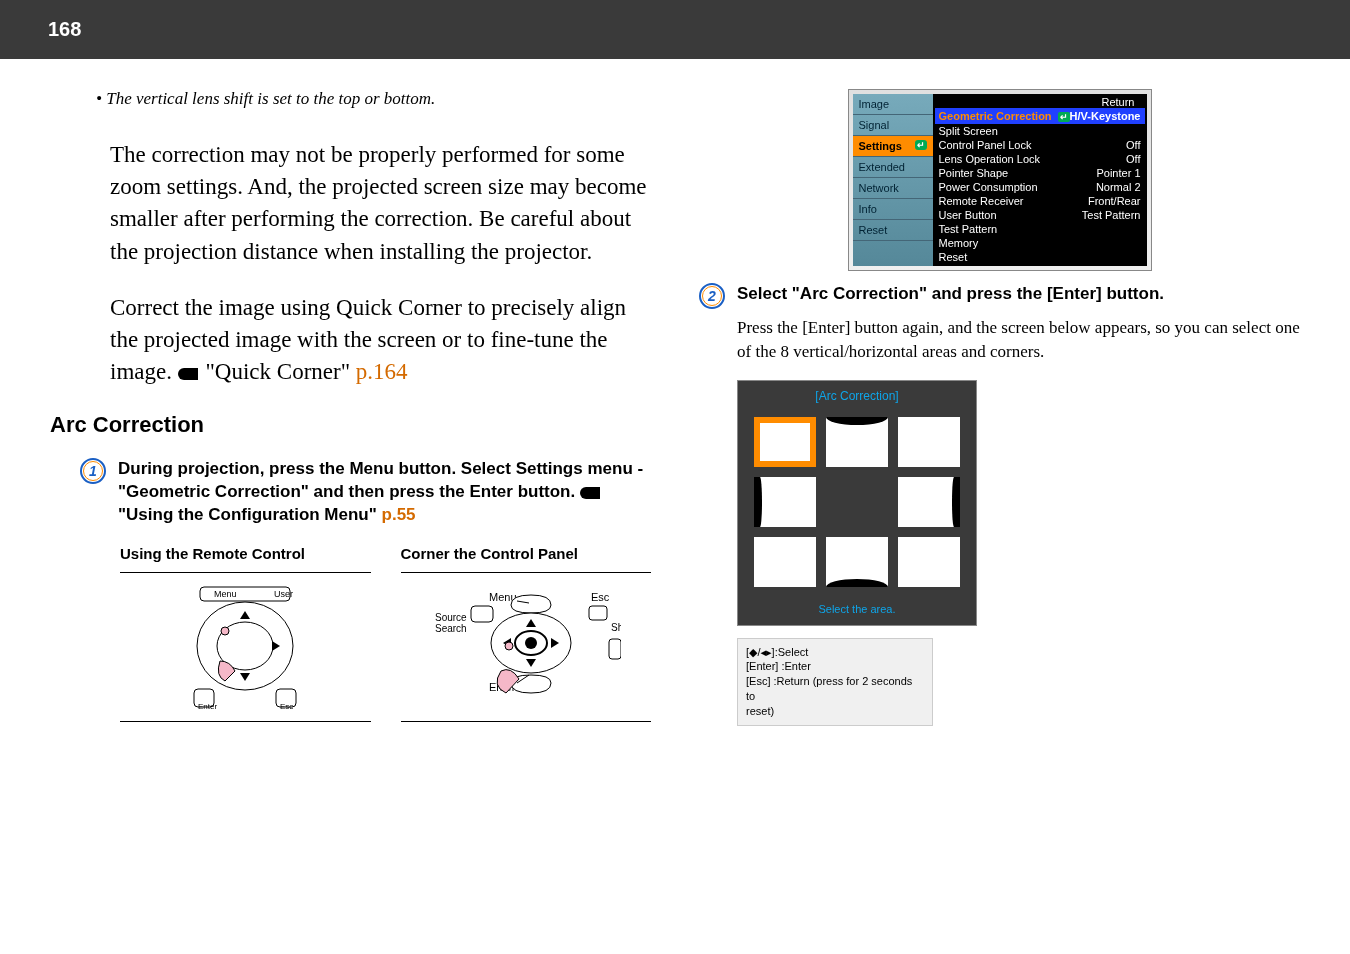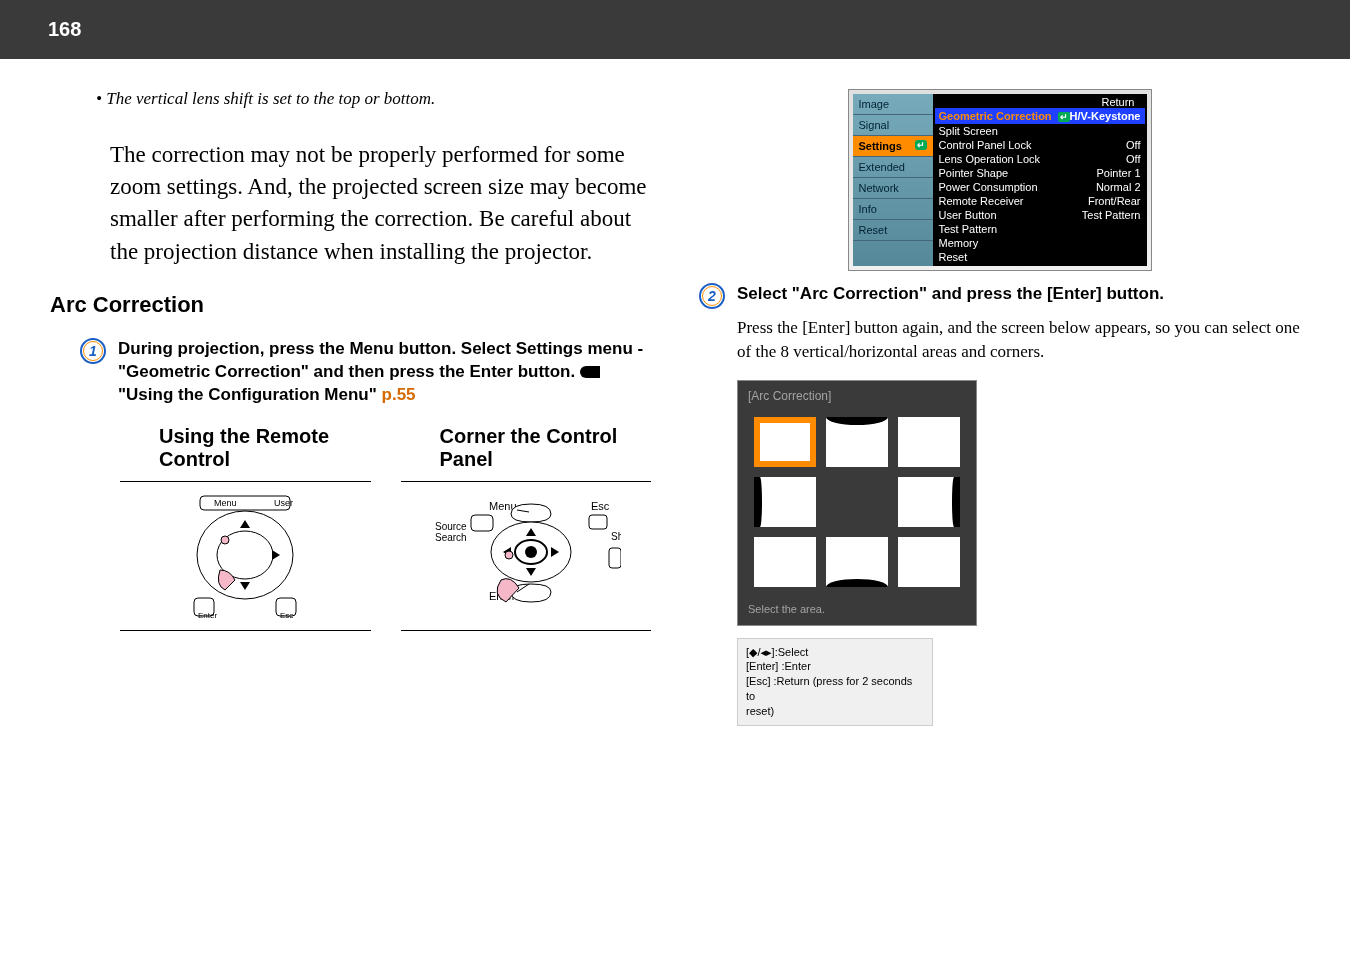--- a/index.html
+++ b/index.html
@@ -16,40 +16,40 @@
   .pointer-icon { display: inline-block; width: 20px; height: 12px; background: #000; border-radius: 10px 0 0 10px; vertical-align: middle; margin-right: 2px; }
   .section-h { font-family: 'Segoe UI', Arial, sans-serif; font-size: 22px; font-weight: bold; margin: 20px 0 20px 0; }
   .procedure-h { font-family: 'Segoe UI', Arial, sans-serif; color: #1a5fc4; font-size: 18px; font-weight: bold; margin-left: 30px; margin-bottom: 20px; }
   .step { display: flex; align-items: flex-start; gap: 12px; margin-left: 30px; margin-bottom: 12px; }
   .step-num { flex: 0 0 auto; width: 26px; height: 26px; border: 2px solid #1a5fc4; border-radius: 50%; position: relative; }
   .step-num-inner { position: absolute; top: 1px; left: 1px; width: 20px; height: 20px; border: 1px solid #ff8c00; border-radius: 50%; display: flex; align-items: center; justify-content: center; font-family: Arial; font-style: italic; font-weight: bold; color: #1a5fc4; font-size: 14px; }
   .step-text { font-family: 'Segoe UI', Arial, sans-serif; font-weight: bold; font-size: 17px; line-height: 1.35; }
   .step-body { font-size: 17px; line-height: 1.4; margin-top: 10px; font-family: Georgia, serif; font-weight: normal; }
   .sub-cols { display: flex; gap: 30px; margin-left: 70px; margin-top: 18px; }
   .sub-col { flex: 1; }
-  .sub-h { font-family: 'Segoe UI', Arial, sans-serif; font-weight: bold; font-size: 20px; margin-bottom: 10px; margin-left: 39px; }
+  .sub-h { font-family: 'Segoe UI', Arial, sans-serif; font-weight: bold; font-size: 15px; margin-bottom: 10px; }
   .illus { border-top: 1px solid #000; border-bottom: 1px solid #000; padding: 8px 0; height: 150px; position: relative; }
   .remote-svg, .panel-svg { display: block; margin: 0 auto; }
 
   
   .osd { border: 1px solid #888; background: linear-gradient(#e0e0e0,#f0f0f0); width: 304px; margin: 0 auto 12px; padding: 4px; font-family: Arial, sans-serif; font-size: 11px; }
   .osd-inner { display: flex; background: #000; }
   .osd-tabs { width: 80px; background: linear-gradient(#7ab,#589); }
   .osd-tab { padding: 4px 6px; border-bottom: 1px solid #467; color: #023; }
   .osd-tab.sel { background: #ff8c00; color: #000; font-weight: bold; }
   .osd-tab.sel .enter-glyph { float: right; background: #0a5; color: #fff; border-radius: 3px; padding: 0 2px; font-size: 9px; }
   .osd-main { flex: 1; background: #000; color: #fff; padding: 2px 6px; }
   .osd-return { text-align: right; color: #fff; padding-right: 6px; }
   .osd-row { display: flex; justify-content: space-between; padding: 1px 0; }
   .osd-row.hl { background: #2040ff; padding: 2px 4px; margin: 0 -4px; }
   .osd-row.hl .osd-k { color: #ff8c00; font-weight: bold; }
   .osd-row.hl .osd-v { font-weight: bold; }
 
   
-  .arc-screen { width: 240px; background: #3a3a3a; color: #a3a3a3; font-family: Arial; font-size: 12px; padding: 6px; margin-left: 0; border: 1px solid #888; }
+  .arc-screen { width: 240px; background: #3a3a3a; color: #0ea5e9; font-family: Arial; font-size: 12px; padding: 6px; margin-left: 0; border: 1px solid #888; text-align: center; }
   .arc-title { padding: 2px 4px; }
   .arc-grid { display: grid; grid-template-columns: repeat(3, 1fr); gap: 10px; padding: 12px 10px; }
   .arc-cell { background: #fff; height: 50px; position: relative; }
   .arc-cell .edge-top { position:absolute; top:0; left:0; right:0; height:8px; background:#000; border-radius: 0 0 50% 50% / 0 0 100% 100%; }
   .arc-cell .edge-bot { position:absolute; bottom:0; left:0; right:0; height:8px; background:#000; border-radius: 50% 50% 0 0 / 100% 100% 0 0; }
   .arc-cell .edge-lef { position:absolute; top:0; bottom:0; left:0; width:8px; background:#000; border-radius: 0 50% 50% 0 / 0 100% 100% 0; }
   .arc-cell .edge-rig { position:absolute; top:0; bottom:0; right:0; width:8px; background:#000; border-radius: 50% 0 0 50% / 100% 0 0 100%; }
   .arc-cell.sel { background: #ff8c00; }
   .arc-cell.sel::after { content:""; position:absolute; top:6px; left:6px; right:6px; bottom:6px; background:#fff; }
   .arc-cell.blank { background: transparent; }
@@ -60,20 +60,26 @@
 <body>
 
 <div class="header-bar">
   <div class="page-num">168</div>
 </div>
 
 <div class="content">
   <div class="col">
     <div class="bullet">The vertical lens shift is set to the top or bottom.</div>
     <div class="para">The correction may not be properly performed for some zoom settings. And, the projected screen size may become smaller after performing the correction. Be careful about the projection distance when installing the projector.</div>
+    <div class="para">
+      <span>Correct the image using Quick Corner to precisely align the projected image with the screen or to fine-tune the image. </span>
+      <span class="pointer-icon"></span>
+      <span>"Quick Corner"</span>
+      <span class="link">p.164</span>
+    </div>
 
     <div class="section-h">Arc Correction</div>
 
     <div class="step">
       <div class="step-num">
           <div class="step-num-inner">1</div>
         </div>
       <div class="step-text">
         <span>During projection, press the Menu button. Select Settings menu - "Geometric Correction" and then press the Enter button. </span>
         <span class="pointer-icon"></span>

